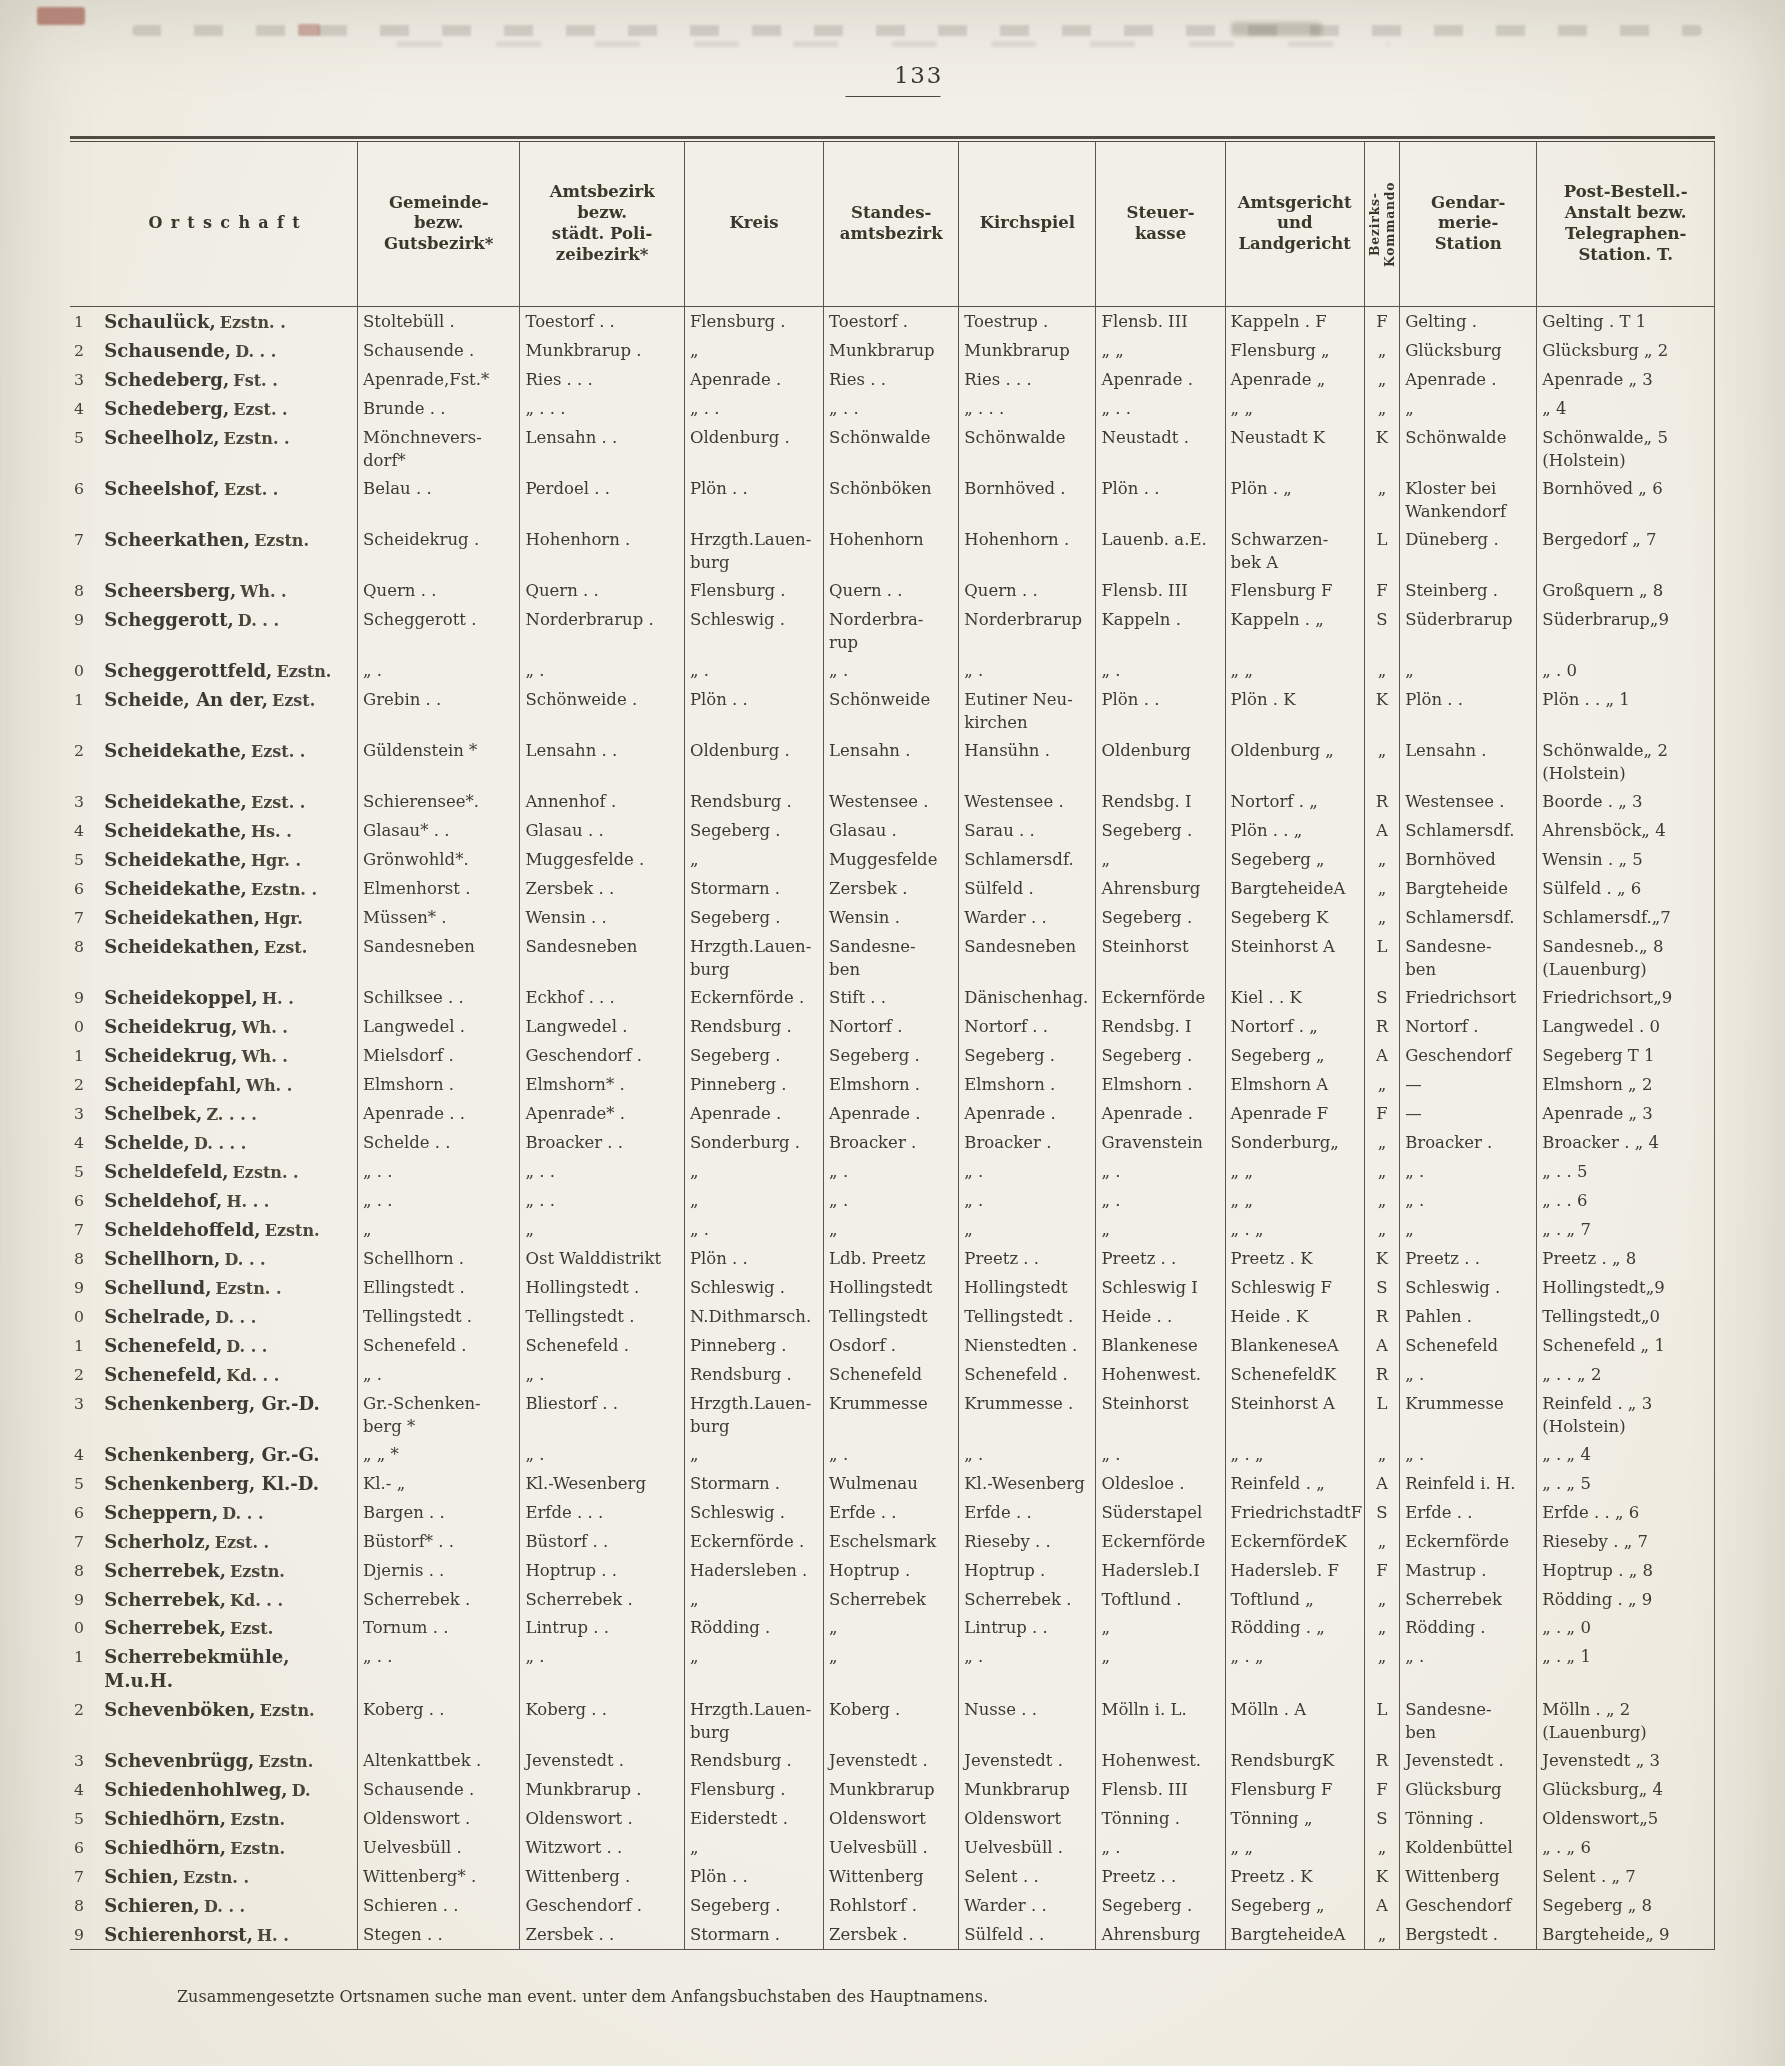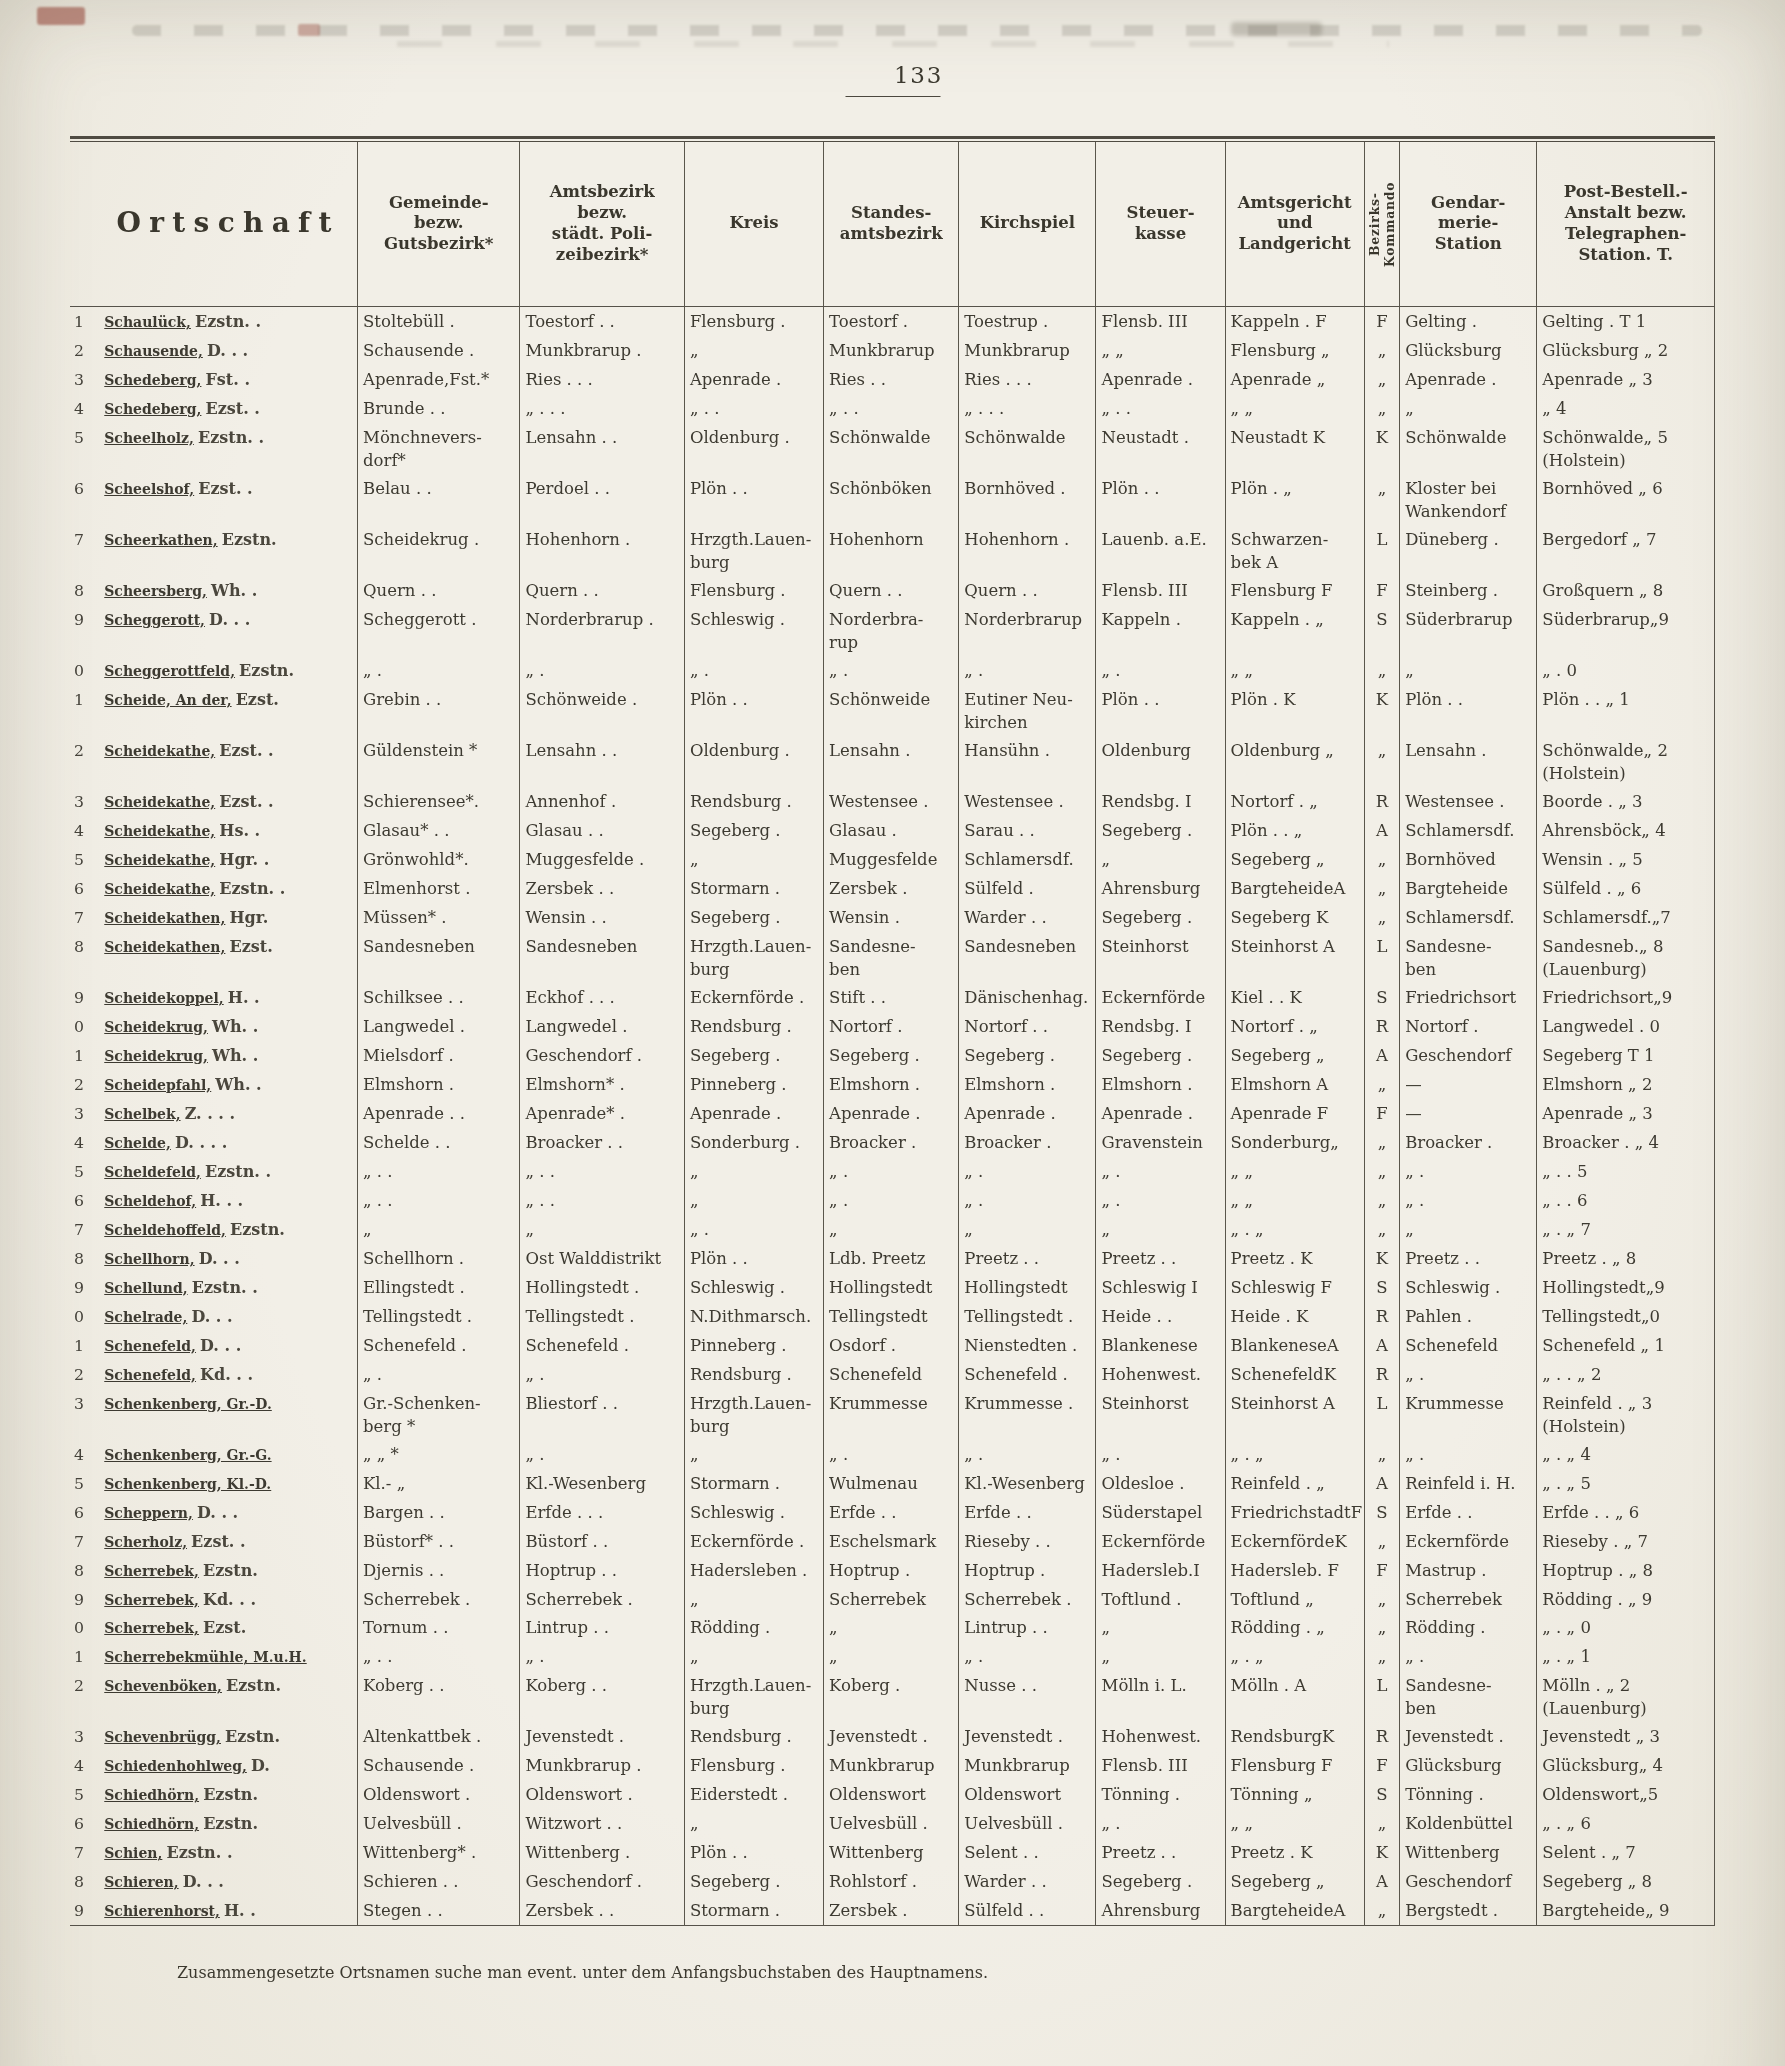--- a/index.html
+++ b/index.html
@@ -52,30 +52,30 @@
     vertical-align: top; white-space: pre-line;
     font-size: 16.5px; line-height: 23px; padding: 3.3px 5px 1.7px 5px;
   }
   thead th {
     font-weight: bold; text-align: center;
     border-bottom: 1.7px solid #56524a;
     padding: 10.7px 3.3px; font-size: 16.5px; line-height: 20.7px;
     height: 124px; vertical-align: middle; color: #3a372d;
   }
   thead th.num-h { border-left: none; border-right: none; }
-  thead th.ort-h { border-left: none; font-size: 28px; letter-spacing: 8.3px; }
+  thead th.ort-h { border-left: none; font-size: 16px; letter-spacing: 8.3px; }
   thead th.kdo-h { padding: 3.3px 0.8px; }
   thead th.kdo-h .vertical {
     writing-mode: vertical-rl; transform: rotate(180deg);
     margin: 0 auto; font-size: 12.4px; line-height: 15px;
     letter-spacing: 0.8px; height: 116px; font-weight: bold;
   }
   td.num { border: none; font-size: 15.7px; padding-left: 4.1px; padding-right: 0; color: #45423a; }
   td.ort { border-left: none; }
-  td.ort .nm  { font-weight: bold; font-size: 14px; text-decoration: underline; }
+  td.ort .nm  { font-weight: bold; font-size: 18px; }
   td.ort .sfx { font-size: 16px; margin-left: 4.1px; color: #4b473d; font-weight: bold; }
   td.kdo { text-align: center; padding-left: 0.8px; padding-right: 0.8px; }
   tbody td { color: #3d3a31; }
   table { border-bottom: 1.2px solid #56524a; }
 
   .footnotes { margin-top: 33px; margin-left: 107px; font-size: 16px; line-height: 27px; color: #3c392f; }
   .footnotes .legend { margin-left: 25px; letter-spacing: 0.4px; }
 </style>
 </head>
 <body>

